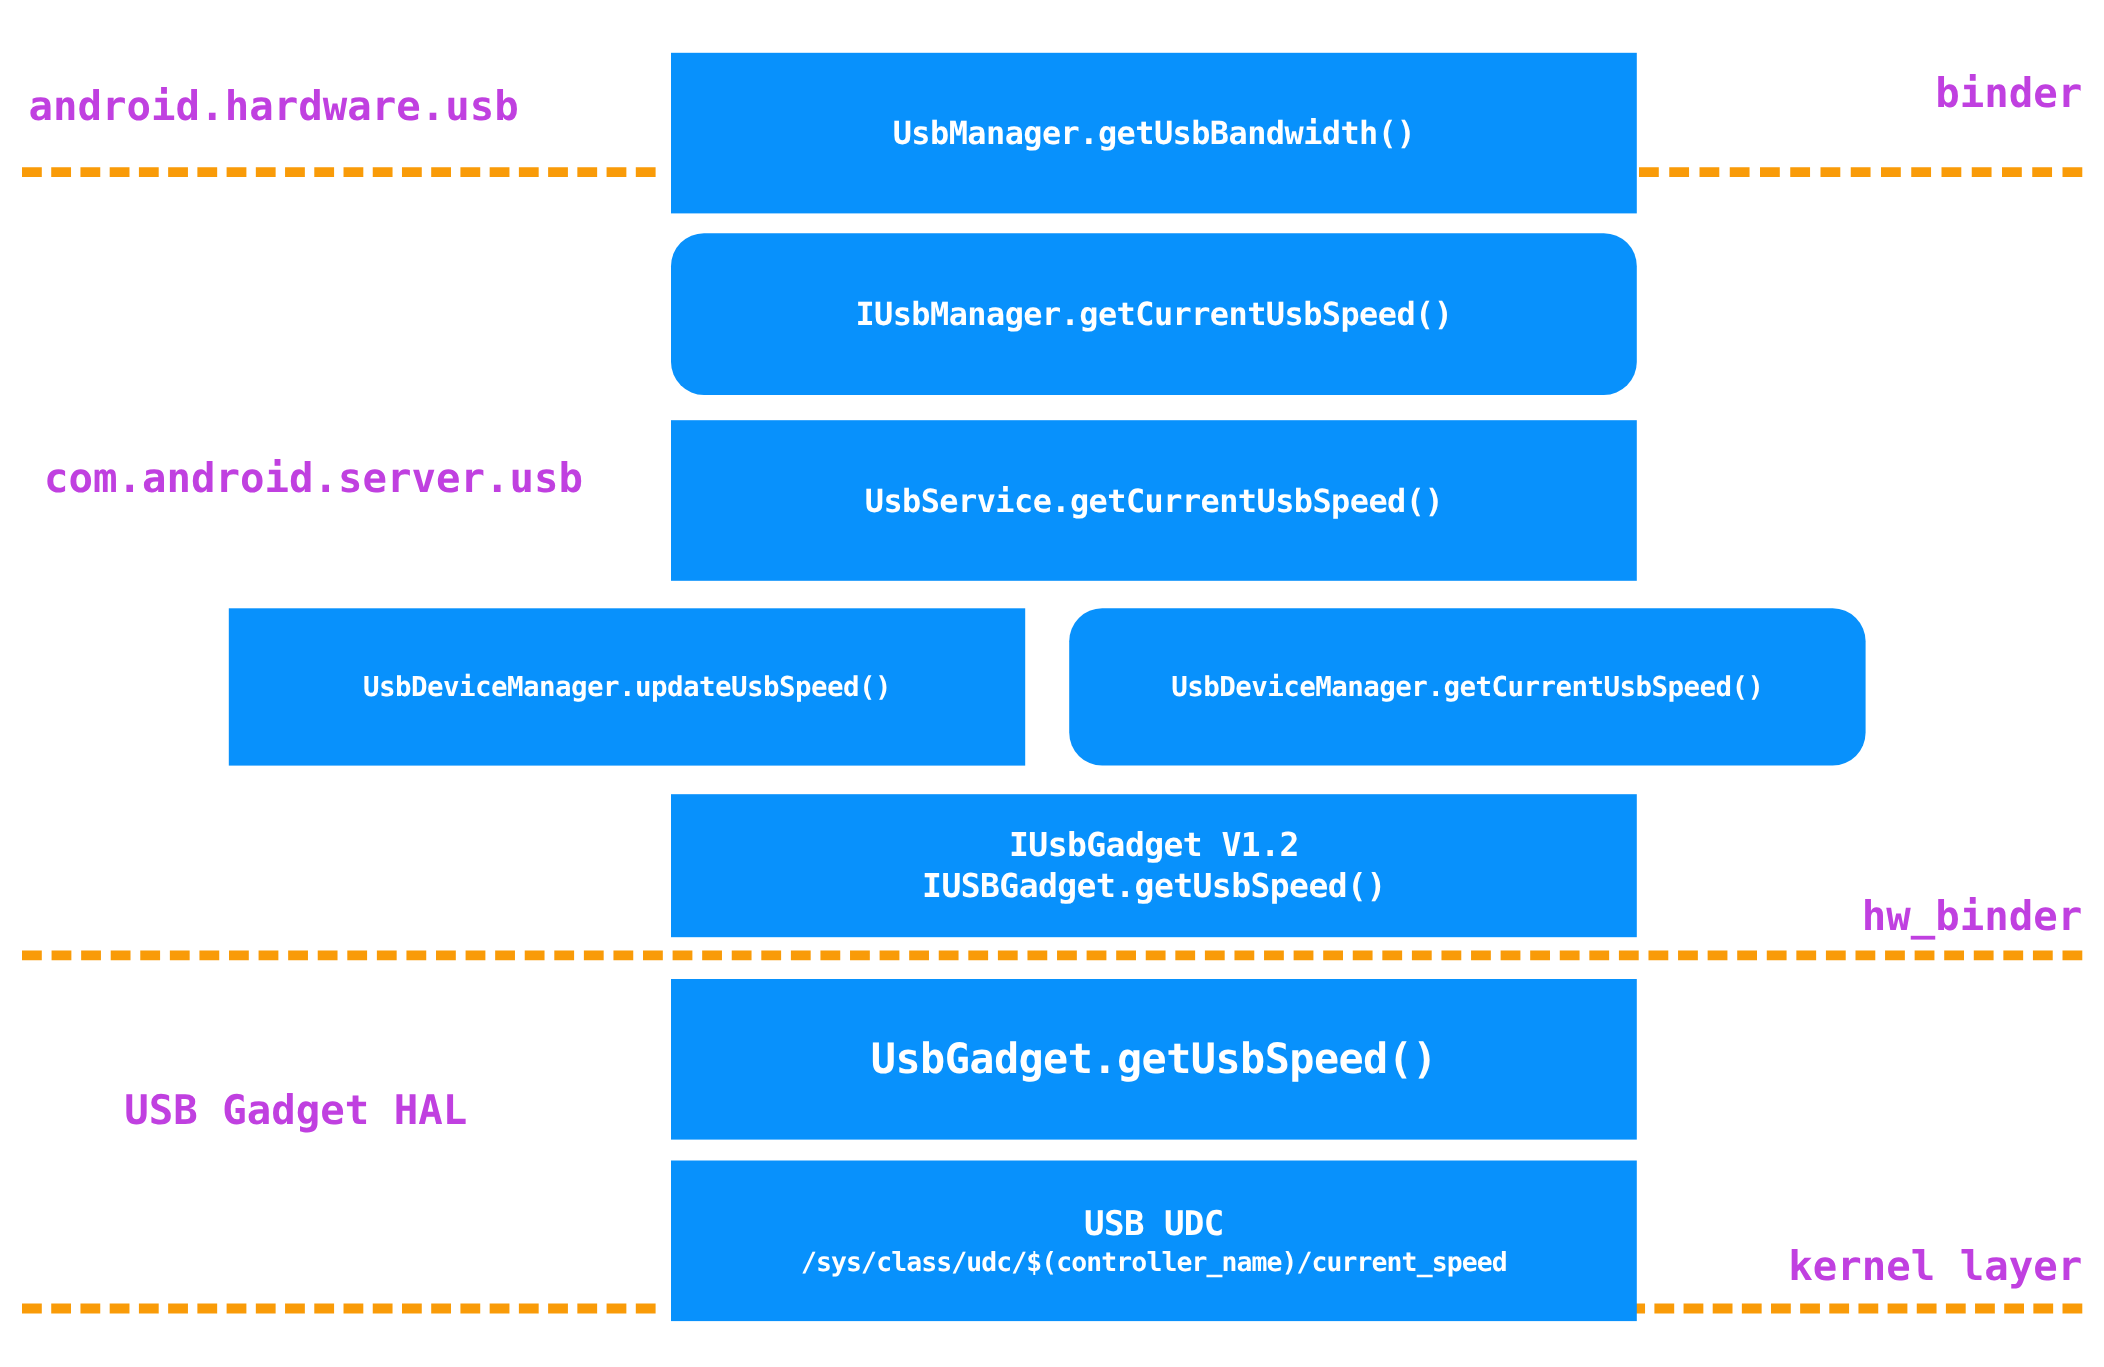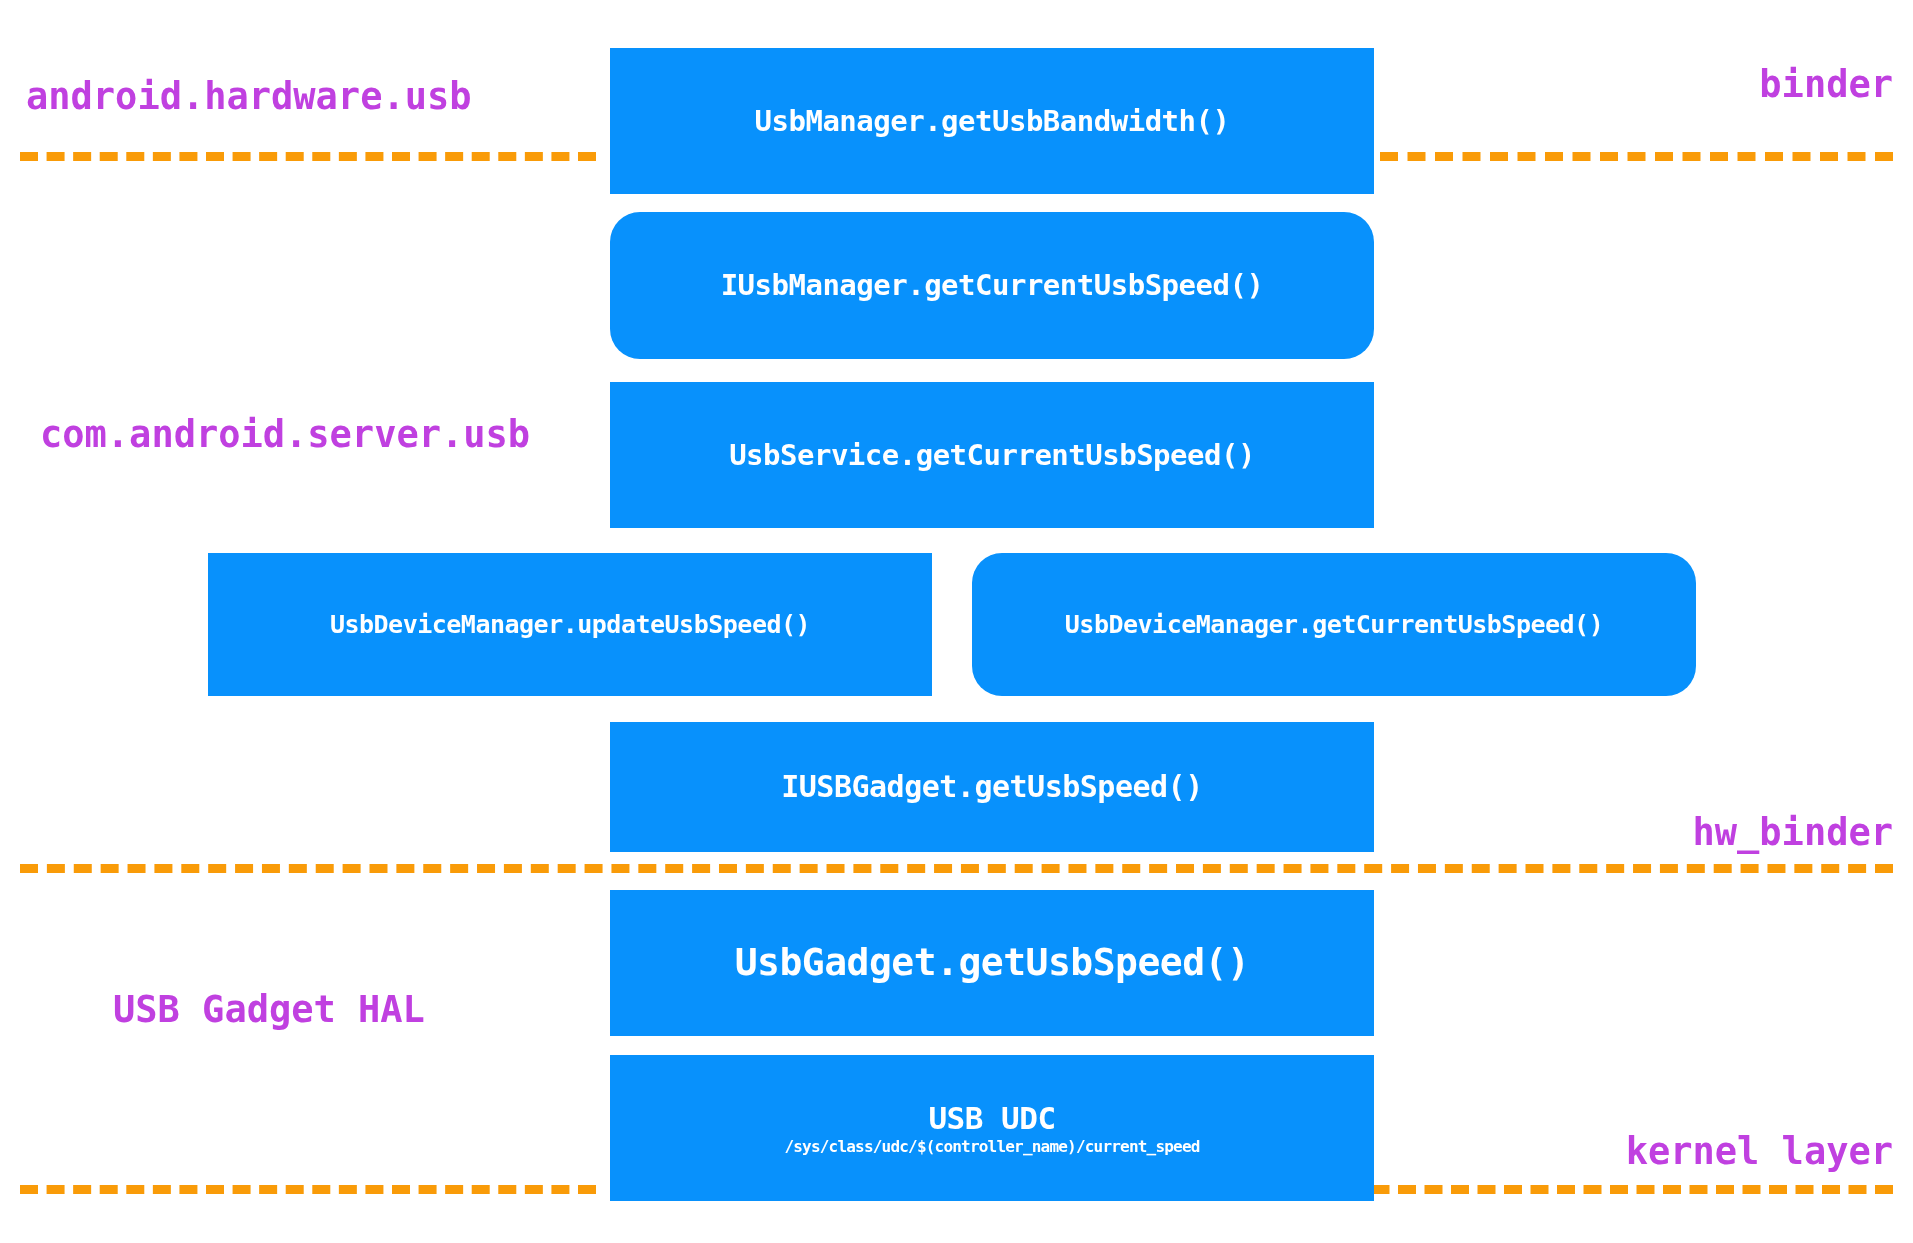--- a/index.html
+++ b/index.html
@@ -30,33 +30,33 @@
     font-weight: bold;
     line-height: 1.25;
     letter-spacing: -0.5px;
     box-sizing: border-box;
     z-index: 3;
   }
   .box .line1 { display: block; white-space: nowrap; }
   .box .line2 { display: block; white-space: nowrap; }
 
   
-  .col-center { left: 610px; width: 764px; }
+  .col-center { left: 610px; width: 878px; }
 
   .row1 { top: 48px;   height: 146px; font-size: 29px; }
   .row2 { top: 212px;  height: 147px; font-size: 29px; }
   .row3 { top: 382px;  height: 146px; font-size: 29px; }
   .row4l { left: 208px; width: 724px; top: 553px; height: 143px; font-size: 25px; }
   .row4r { left: 972px; width: 724px; top: 553px; height: 143px; font-size: 25px; }
   .row5 { top: 722px;  height: 130px; font-size: 30px; }
   .row6 { top: 890px;  height: 146px; font-size: 38px; }
   .row7 { top: 1055px; height: 146px; font-size: 30px; }
 
   .row7 .line1 { font-size: 31px; }
-  .row7 .line2 { font-size: 16px; letter-spacing: -0.8px; }
+  .row7 .line2 { font-size: 24px; letter-spacing: -0.8px; }
 
   
   .dash {
     position: absolute;
     height: 0;
     border-top: 9px dashed var(--dash-color, #f99b08);
     z-index: 1;
   }
 
   
@@ -110,20 +110,21 @@
 
   <div class="box row4l" style="background: rgb(8, 145, 252); color: rgb(255, 255, 255);">
     <span class="line1">UsbDeviceManager.updateUsbSpeed()</span>
   </div>
 
   <div class="box row4r" style="background: rgb(8, 145, 252); color: rgb(255, 255, 255); border-radius: 30px;">
     <span class="line1">UsbDeviceManager.getCurrentUsbSpeed()</span>
   </div>
 
   <div class="box col-center row5" style="background: rgb(8, 145, 252); color: rgb(255, 255, 255);">
+    <span class="line1">IUsbGadget V1.2</span>
     <span class="line2">IUSBGadget.getUsbSpeed()</span>
   </div>
 
   <div class="box col-center row6" style="background: rgb(8, 145, 252); color: rgb(255, 255, 255);">
     <span class="line1">UsbGadget.getUsbSpeed()</span>
   </div>
 
   <div class="box col-center row7" style="background: rgb(8, 145, 252); color: rgb(255, 255, 255);">
     <span class="line1">USB UDC</span>
     <span class="line2">/sys/class/udc/$(controller_name)/current_speed</span>

